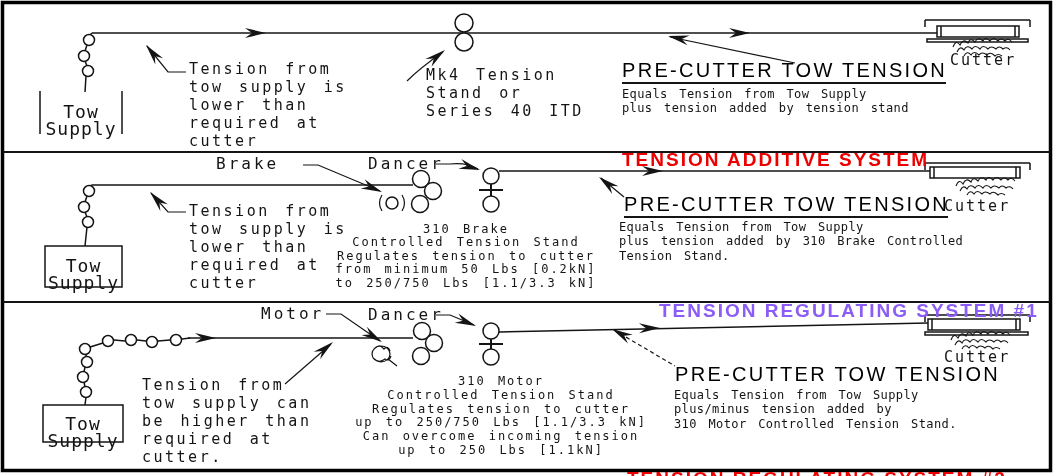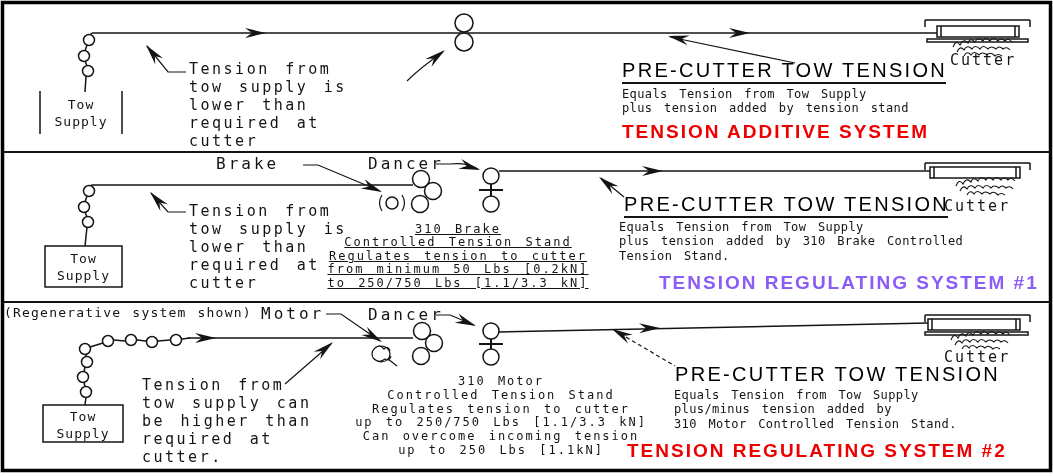--- a/index.html
+++ b/index.html
@@ -3,27 +3,27 @@
 <meta charset="utf-8">
 <style>
   html,body{margin:0;padding:0;background:#fff;}
   #stage{position:relative;width:1053px;height:476px;background:#fff;overflow:hidden;
          font-family:"DejaVu Sans Mono", monospace;color:#141414;}
   #linework{position:absolute;left:0;top:0;}
   .txt{position:absolute;white-space:pre-line;line-height:18px;font-size:15px;
        letter-spacing:2.5px;word-spacing:4px;}
   .cad-small{font-size:12px;line-height:13.4px;letter-spacing:2px;word-spacing:3px;text-align:center;}
   .cad-label{font-size:16px;letter-spacing:3px;line-height:16px;white-space:nowrap;}
-  .supply{ text-align:center;font-size:13px;letter-spacing:1px;line-height:17px;}
+  .supply{ text-align:center;font-size:18px;letter-spacing:1px;line-height:17px;margin-top:7px;}
   .heading{font-family:"Liberation Sans", sans-serif;font-weight:400;font-size:20px;
            letter-spacing:2.3px;line-height:22px;white-space:nowrap;color:#000;}
   .underlined{border-bottom:2.5px solid #141414;width:324px;padding-bottom:1px;}
   .hbody{font-size:12px;line-height:14.3px;letter-spacing:0.4px;word-spacing:4px;}
   .systitle{font-family:"Liberation Sans", sans-serif;font-weight:900;font-size:19px;
-            letter-spacing:2px;white-space:nowrap;}
+            letter-spacing:2px;white-space:nowrap;margin-top:28px;}
   .cutlbl{font-size:15px;letter-spacing:2px;white-space:nowrap;}
   .regen{font-size:13px;letter-spacing:1.2px;word-spacing:2px;white-space:nowrap;}
 </style>
 </head>
 <body>
 
 <div id="stage">
 
   <svg id="linework" width="1053" height="476" viewBox="0 0 1053 476" fill="none" stroke="#141414" stroke-width="1.5">
     <defs>
@@ -155,48 +155,50 @@
     </g>
   </svg>
 
   <div class="txt supply" style="left:40px;top:96px;width:82px;">Tow
 Supply</div>
   <div class="txt" style="left:189px;top:60px;">Tension from
 tow supply is
 lower than
 required at
 cutter</div>
+  <div class="txt" style="left:426px;top:66px;">Mk4 Tension
+Stand or
+Series 40 ITD</div>
   <div class="heading underlined" style="position:absolute;left:622px;top:59px;">PRE-CUTTER TOW TENSION</div>
   <div class="txt hbody" style="left:622px;top:87px;">Equals Tension from Tow Supply
 plus tension added by tension stand</div>
   <div class="systitle" style="position:absolute;left:622px;top:121px;color:#ee0000;">TENSION ADDITIVE SYSTEM</div>
   <div class="cutlbl" style="position:absolute;left:950px;top:51px;">Cutter</div>
 
   <div class="cad-label" style="position:absolute;left:216px;top:156px;">Brake</div>
   <div class="cad-label" style="position:absolute;left:368px;top:156px;">Dancer</div>
   <div class="txt supply" style="left:45px;top:250px;width:77px;">Tow
 Supply</div>
   <div class="txt" style="left:189px;top:202px;">Tension from
 tow supply is
 lower than
 required at
 cutter</div>
-  <div class="txt cad-small" style="left:308px;top:223px;width:300px;text-decoration:underline;">310 Brake
+  <div class="txt cad-small" style="left:316px;top:223px;width:300px;">310 Brake
 Controlled Tension Stand
 Regulates tension to cutter
 from minimum 50 Lbs [0.2kN]
 to 250/750 Lbs [1.1/3.3 kN]</div>
   <div class="heading underlined" style="position:absolute;left:624px;top:193px;">PRE-CUTTER TOW TENSION</div>
   <div class="txt hbody" style="left:619px;top:220px;">Equals Tension from Tow Supply
 plus tension added by 310 Brake Controlled
 Tension Stand.</div>
   <div class="systitle" style="position:absolute;left:659px;top:272px;color:#8b5cf6;">TENSION REGULATING SYSTEM #1</div>
   <div class="cutlbl" style="position:absolute;left:944px;top:197px;">Cutter</div>
 
-  <div class="regen" style="position:absolute;left:4px;top:305px;">(Regenerative system shown)</div>
   <div class="cad-label" style="position:absolute;left:261px;top:306px;">Motor</div>
   <div class="cad-label" style="position:absolute;left:368px;top:307px;">Dancer</div>
   <div class="txt supply" style="left:43px;top:408px;width:80px;">Tow
 Supply</div>
   <div class="txt" style="left:142px;top:376px;">Tension from
 tow supply can
 be higher than
 required at
 cutter.</div>
   <div class="txt cad-small" style="left:346px;top:375px;width:310px;line-height:13.8px;">310 Motor

